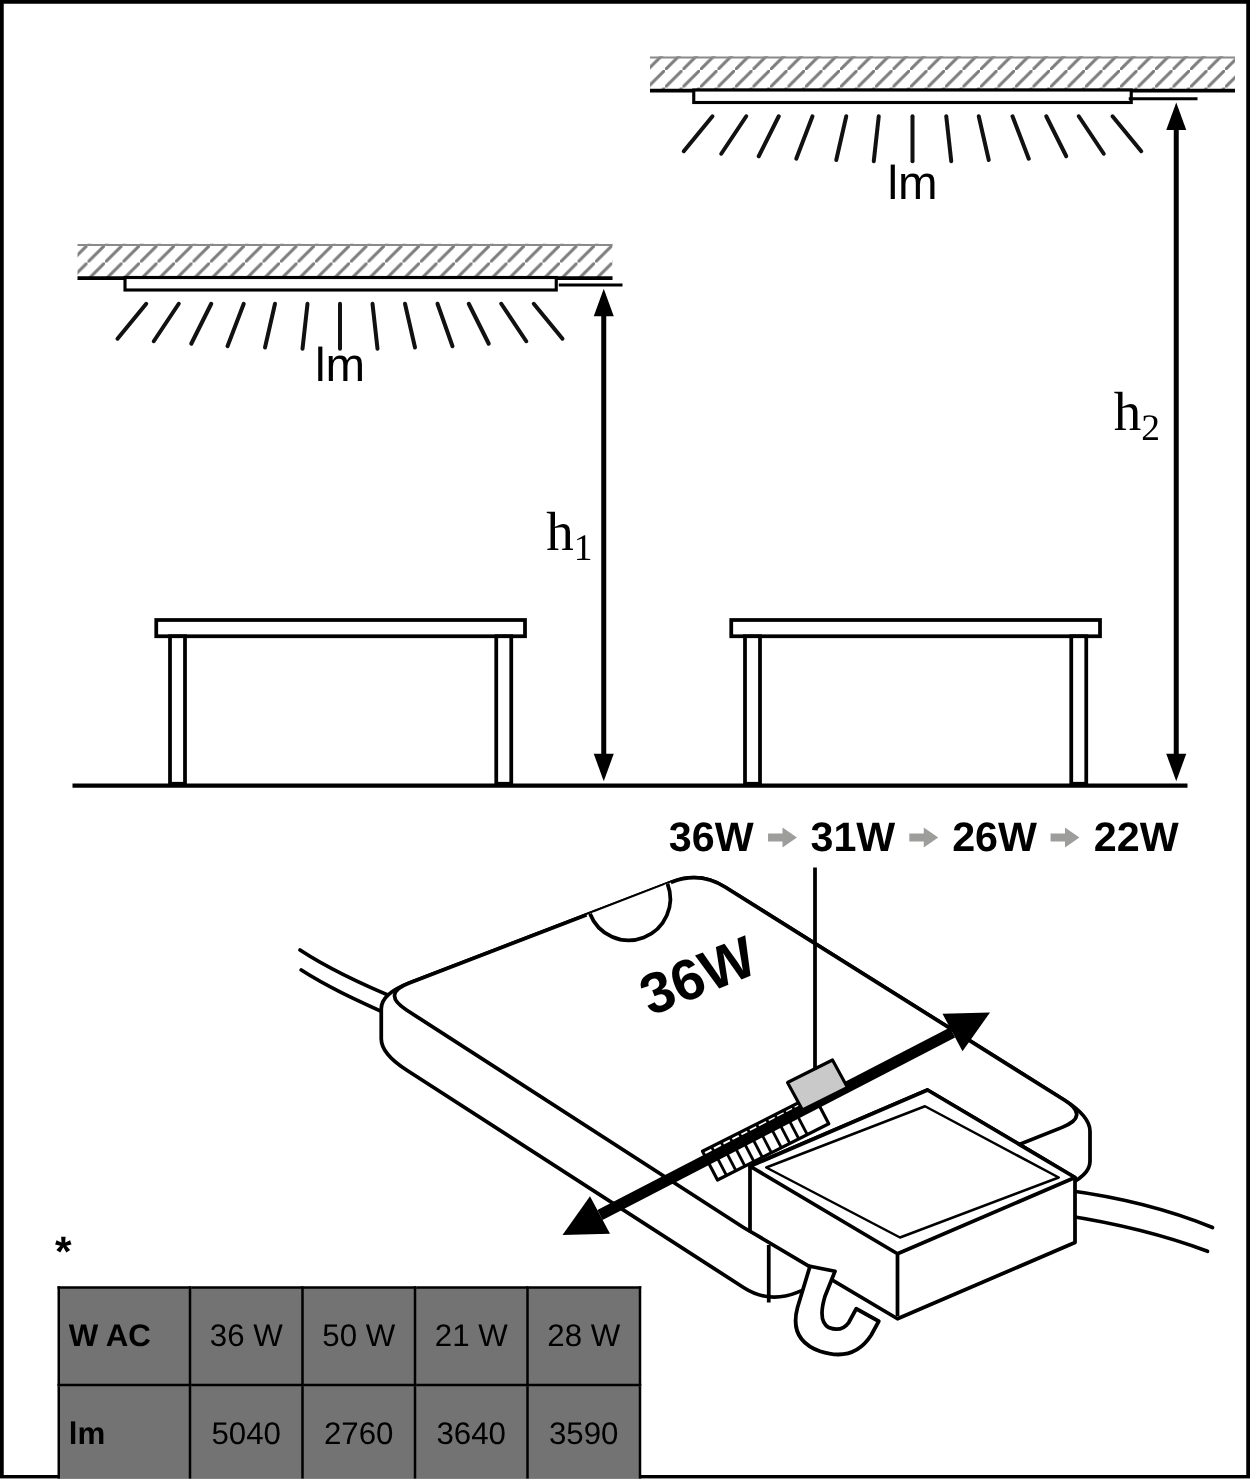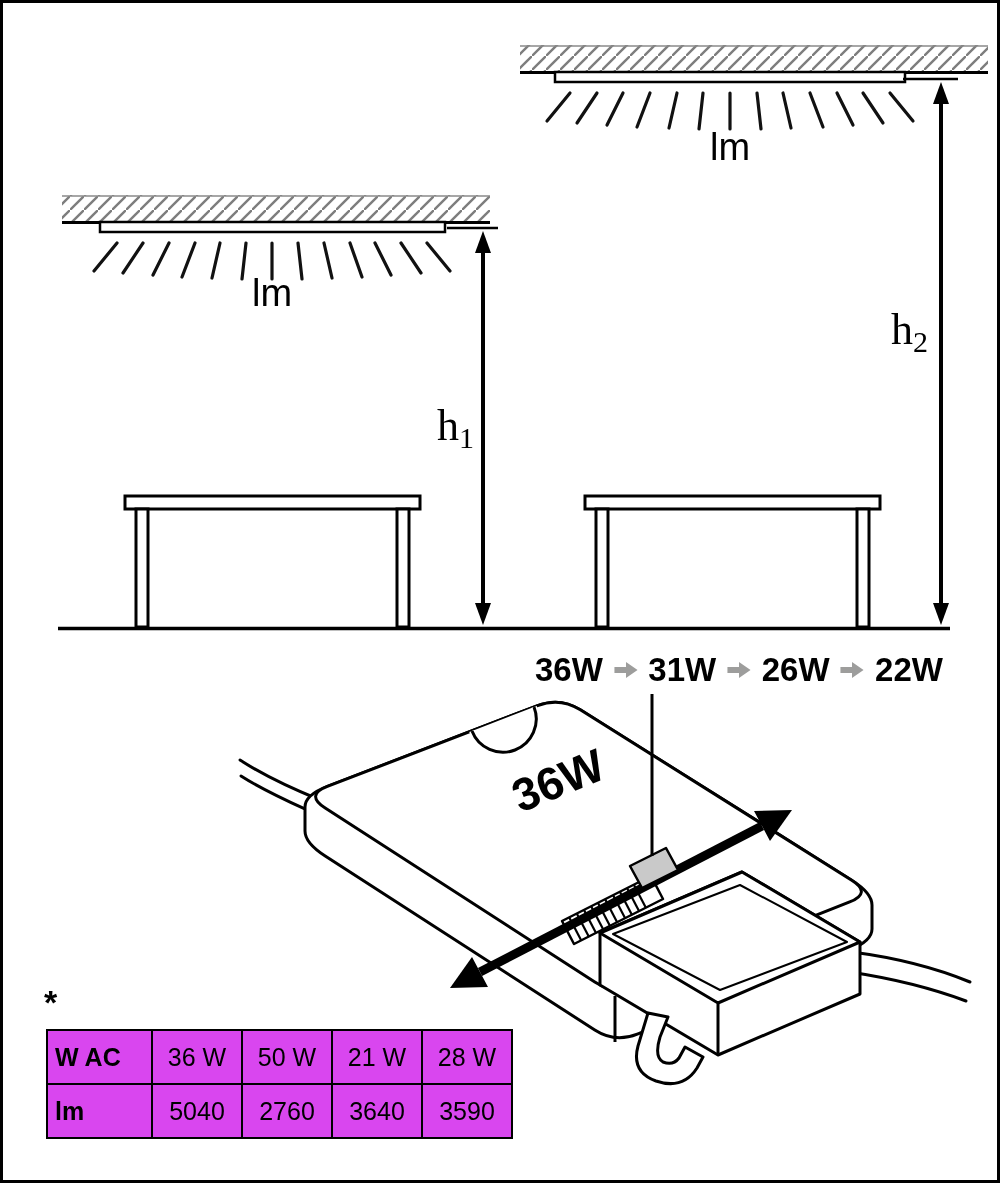--- a/index.html
+++ b/index.html
@@ -23,24 +23,24 @@
     left:465px;top:757px;width:190px;height:56px;
     font-size:46px;font-weight:bold;text-align:center;
     transform:rotate(-22deg);transform-origin:center center;
   }
   .footnote{left:44px;top:985px;font-size:34px;font-weight:bold;}
   table.spec{
     position:absolute;left:46px;top:1029px;border-collapse:collapse;
     font-size:25px;
   }
   table.spec th,table.spec td{
-    border:2.5px solid #000;height:44px;background:#d946ef;margin-left:28px;
+    border:2.5px solid #000;height:44px;background:#737373;margin-left:28px;
   }
   table.spec th{width:92px;text-align:left;padding:0 4px 0 7px;font-weight:bold;}
-  table.spec td{width:84px;text-align:center;font-weight:400;padding:4px 2px;}
+  table.spec td{width:84px;text-align:center;font-weight:400;padding:16px 2px;}
 </style>
 </head>
 <body>
 
 <div class="canvas">
 
   <svg class="art" viewBox="0 0 1000 1183">
     <defs>
       <pattern id="hatch" width="14" height="14" patternUnits="userSpaceOnUse">
         <path d="M-3 17 L17 -3" stroke="#7d7d7d" stroke-width="2.4" fill="none"></path>

